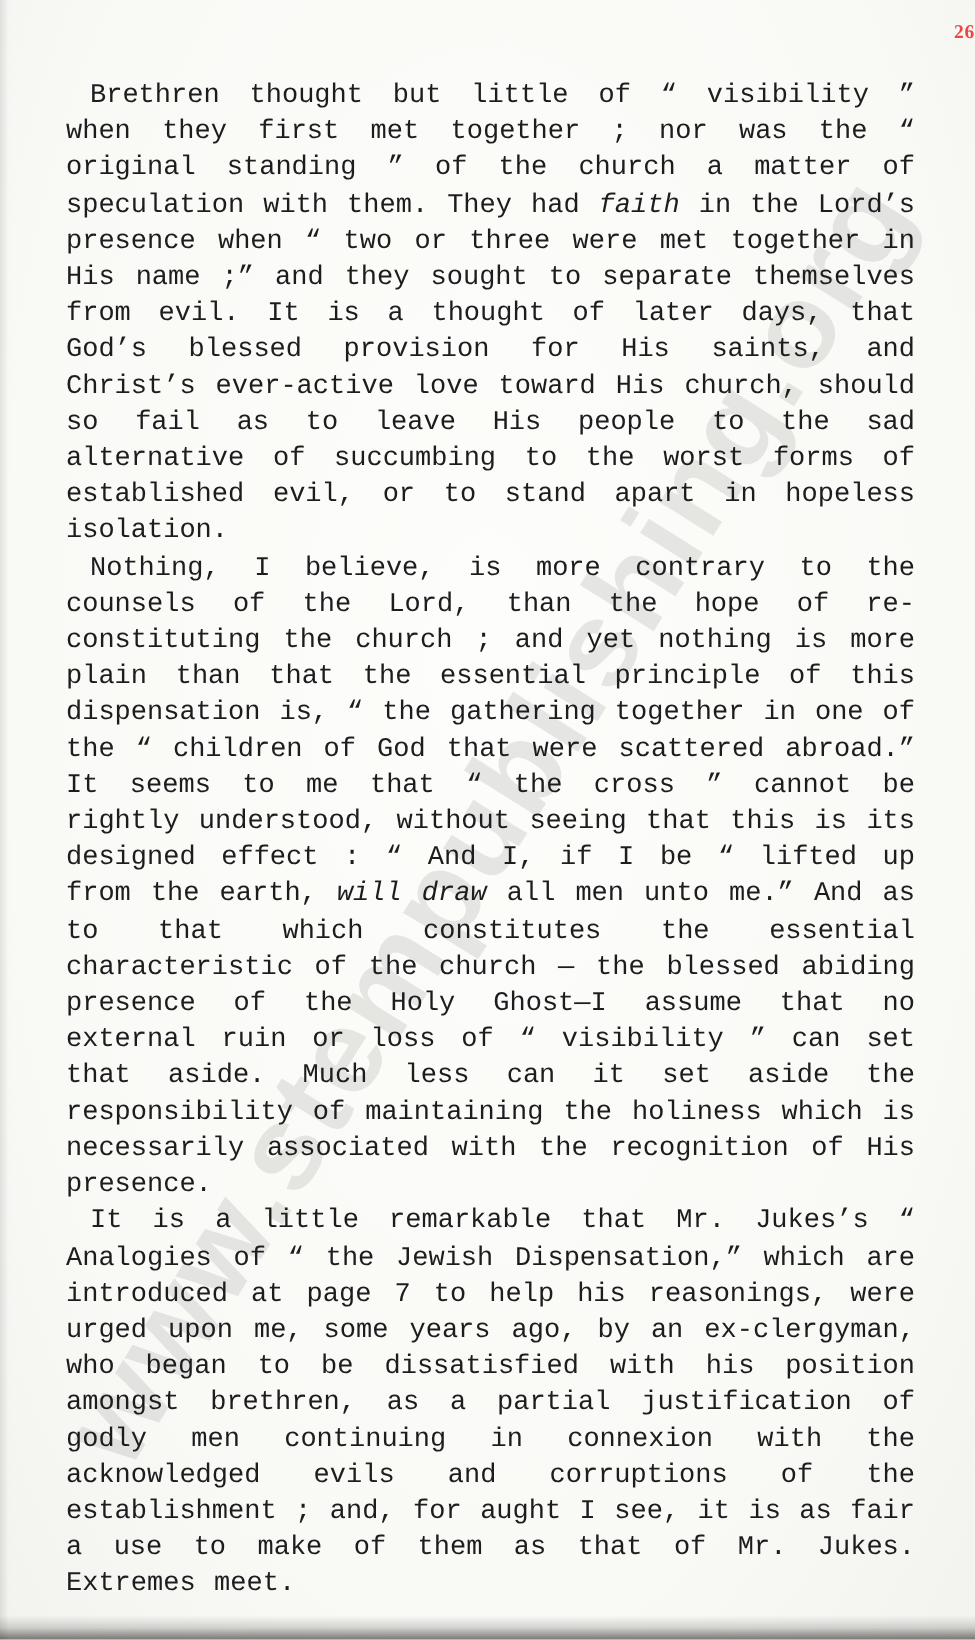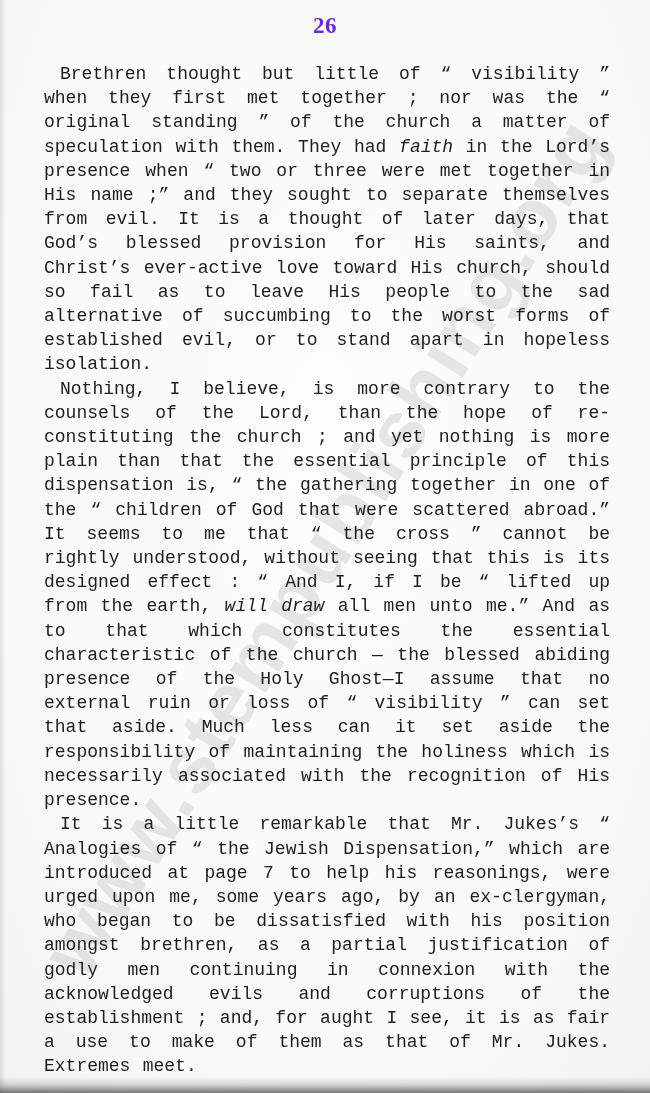--- a/index.html
+++ b/index.html
@@ -33,25 +33,25 @@
     white-space: nowrap;
     color: rgba(150, 150, 150, 0.22);
     z-index: 0;
     pointer-events: none;
     user-select: none;
   }
   .page-number {
     position: relative;
     z-index: 1;
     padding-top: 13px;
-    text-align: center;
-    font-size: 23px;
+    text-align: right;
+    font-size: 13px;
     font-weight: 700;
     letter-spacing: 0.5px;
-    color: #6d28d9;
+    color: #ef4444;
   }
   .body-text {
     position: relative;
     z-index: 1;
     margin: 23px 40px 0 44px;
     font-size: 18px;
     line-height: 24.2px;
     text-align: justify;
     word-spacing: 1.5px;
   }

